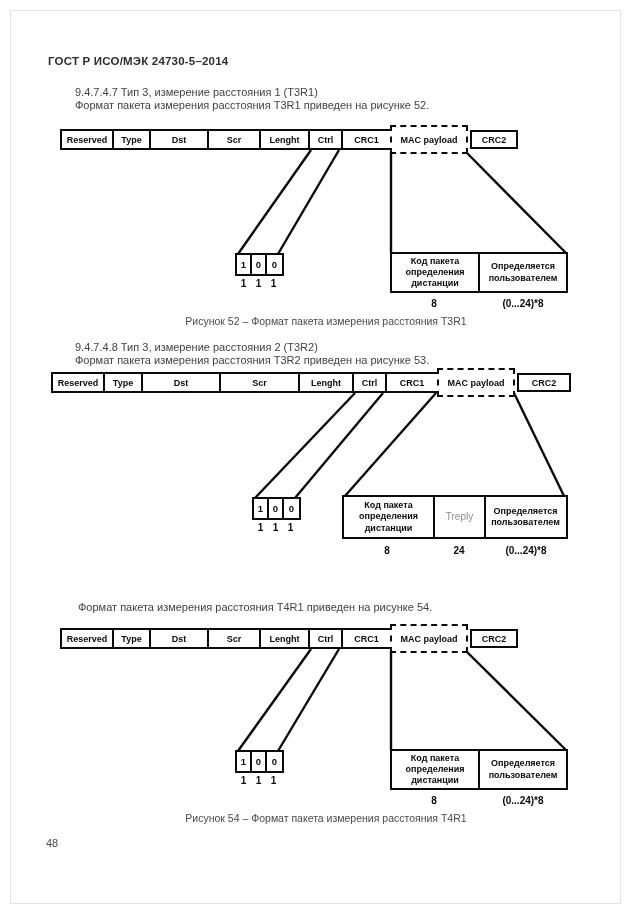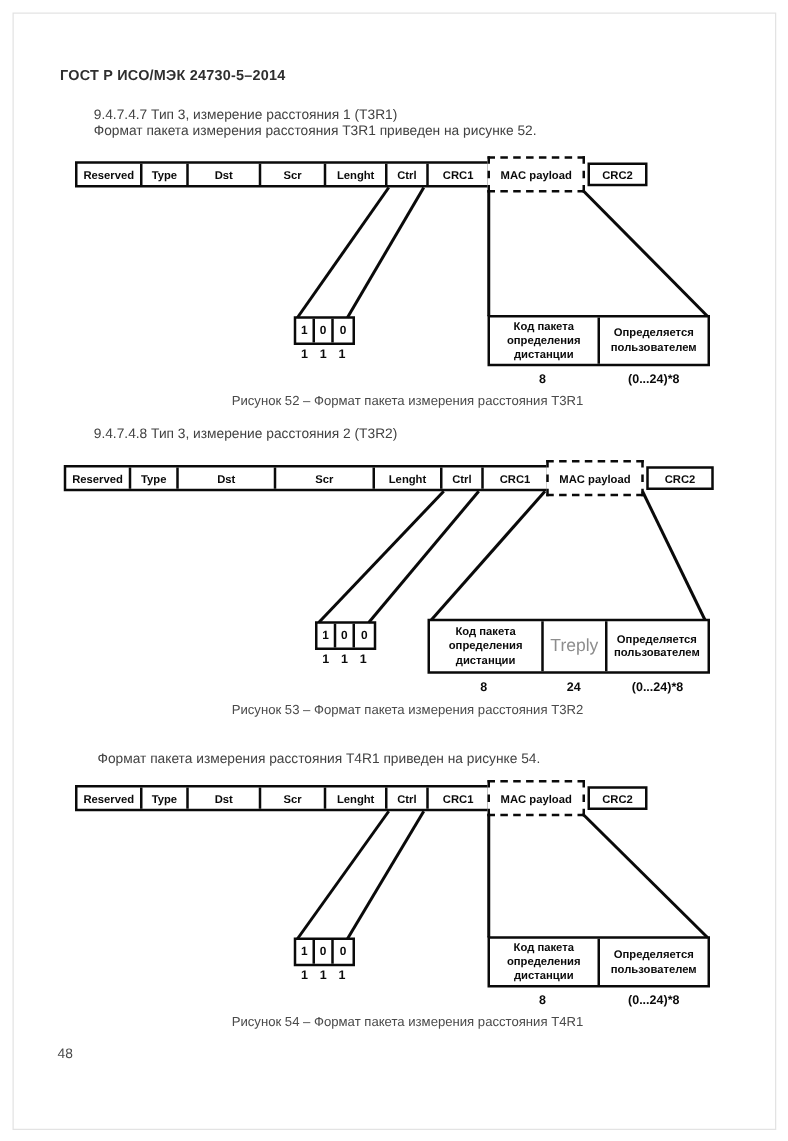--- a/index.html
+++ b/index.html
@@ -41,21 +41,21 @@
   .bits-box .bit:last-child{border-right:none;}
   .bit-w{position:absolute;width:15px;text-align:center;font-size:10px;font-weight:bold;color:#0a0a0a;}
 
   .payload-box{position:absolute;display:flex;border:2.5px solid #0a0a0a;background:#fff;box-sizing:border-box;}
   .payload-box .pcell{
     box-sizing:border-box;border-right:2px solid #0a0a0a;
     display:flex;align-items:center;justify-content:center;text-align:center;
     font-size:9px;font-weight:bold;color:#0a0a0a;line-height:1.25;padding:1px 3px;
   }
   .payload-box .pcell:last-child{border-right:none;}
-  .payload-box .pcell.gray{color:#8d8d8d;font-weight:normal;font-size:14px;}
+  .payload-box .pcell.gray{color:#8d8d8d;font-weight:normal;font-size:10px;}
   .psize{position:absolute;text-align:center;font-size:10px;font-weight:bold;color:#0a0a0a;}
 
   svg.connectors{position:absolute;left:0;top:0;pointer-events:none;}
 </style>
 </head>
 <body>
 
 <div id="page">
   <div class="frame"></div>
 
@@ -88,20 +88,21 @@
   <div class="payload-box" style="left:390px;top:252px;width:178px;height:41px;">
     <div class="pcell" style="width:88px;">Код пакета определения дистанции</div>
     <div class="pcell" style="width:86px;">Определяется пользователем</div>
   </div>
   <div class="psize" style="left:394px;top:298px;width:80px;">8</div>
   <div class="psize" style="left:478px;top:298px;width:90px;">(0...24)*8</div>
 
   <div class="caption" style="top:315px;">Рисунок 52 – Формат пакета измерения расстояния T3R1</div>
 
   <div class="body-line" style="left:75px;top:341px;">9.4.7.4.8 Тип 3, измерение расстояния 2 (T3R2)</div>
+  <div class="body-line" style="left:75px;top:354px;">Формат пакета измерения расстояния T3R2 приведен на рисунке 53.</div>
 
   <div class="fig-row" style="left:51px;top:372px;width:388px;">
     <div class="cell" style="width:52px;">Reserved</div>
     <div class="cell" style="width:38px;">Type</div>
     <div class="cell" style="width:78px;">Dst</div>
     <div class="cell" style="width:79px;">Scr</div>
     <div class="cell" style="width:54px;">Lenght</div>
     <div class="cell" style="width:33px;">Ctrl</div>
     <div class="cell" style="width:50px;">CRC1</div>
   </div>
@@ -119,21 +120,20 @@
 
   <div class="payload-box" style="left:342px;top:495px;width:226px;height:44px;">
     <div class="pcell" style="width:91px;">Код пакета определения дистанции</div>
     <div class="pcell gray" style="width:51px;">Treply</div>
     <div class="pcell" style="width:79px;">Определяется пользователем</div>
   </div>
   <div class="psize" style="left:347px;top:545px;width:80px;">8</div>
   <div class="psize" style="left:419px;top:545px;width:80px;">24</div>
   <div class="psize" style="left:481px;top:545px;width:90px;">(0...24)*8</div>
 
-  <div class="caption" style="top:562px;">Рисунок 53 – Формат пакета измерения расстояния T3R2</div>
 
   <div class="body-line" style="left:78px;top:601px;">Формат пакета измерения расстояния T4R1 приведен на рисунке 54.</div>
 
   <div class="fig-row" style="left:60px;top:628px;width:332px;">
     <div class="cell" style="width:52px;">Reserved</div>
     <div class="cell" style="width:37px;">Type</div>
     <div class="cell" style="width:58px;">Dst</div>
     <div class="cell" style="width:52px;">Scr</div>
     <div class="cell" style="width:49px;">Lenght</div>
     <div class="cell" style="width:33px;">Ctrl</div>

